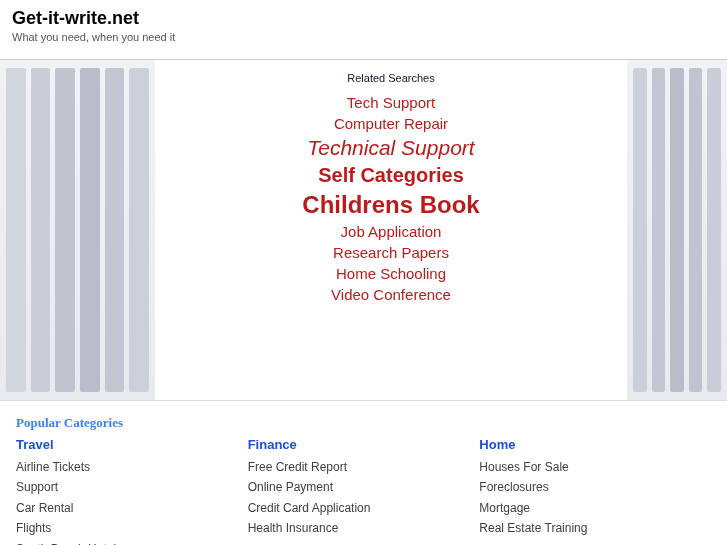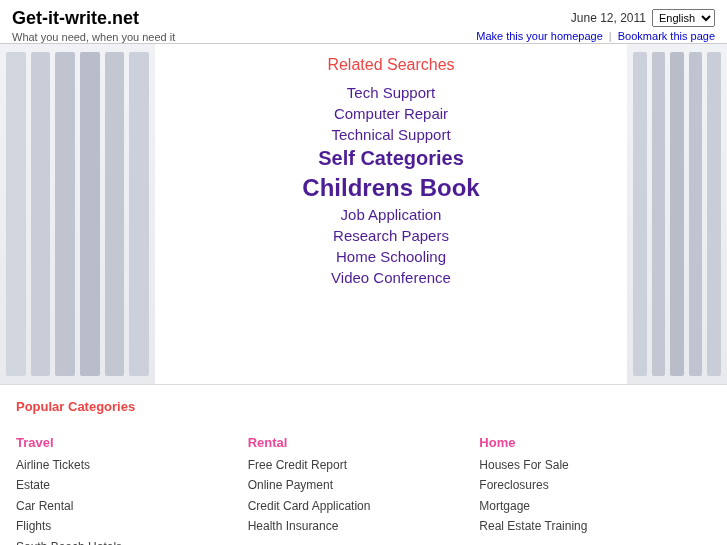--- a/index.html
+++ b/index.html
@@ -8,22 +8,22 @@
       font-size: 13px;
       background: #fff;
       width: 727px;
       overflow-x: hidden;
     }
 
     
     #header {
       display: flex;
       justify-content: space-between;
-      align-items: center;
-      padding: 8px 12px 0 12px;
+      align-items: flex-end;
+      padding: 8px 12px 16px 12px;
       border-bottom: 1px solid #ccc;
     }
     #site-title {
       font-size: 18px;
       font-weight: bold;
       color: #000;
     }
     #site-subtitle {
       font-size: 11px;
       color: #555;
@@ -86,34 +86,34 @@
     .stripe-6 { background: #cbd0db; }
 
     
     #center-content {
       flex: 1;
       padding: 12px 20px;
       text-align: center;
     }
 
     #related-title {
-      font-size: 16px;
-      color: #ef4444;
+      font-size: 11px;
+      color: #0f172a;
       font-weight: normal;
       margin-bottom: 10px;
     }
 
     .search-link {
       display: block;
-      color: #4c1d95;
+      color: #b91c1c;
       text-decoration: none;
       margin: 4px auto;
     }
     .size-medium { font-size: 15px; }
-    .size-large { font-size: 15px; }
+    .size-large { font-size: 21px; font-style: italic; }
     .size-xlarge { font-size: 20px; font-weight: bold; }
     .size-larger { font-size: 24px; font-weight: bold; }
 
     
     .right-side-col {
       width: 100px;
       background: linear-gradient(to bottom, #f0f2f5 0%, #e8eaed 100%);
       display: flex;
       gap: 5px;
       padding: 8px 6px;
@@ -121,64 +121,52 @@
     }
 
     
     #popular-section {
       padding: 14px 16px 10px 16px;
       border-top: 1px solid #ddd;
     }
     #popular-title {
       font-size: 13px;
       font-weight: bold;
-      color: #ef4444;
-      margin-bottom: 21px;
+      color: #3b82f6;
+      margin-bottom: 6px;
+      font-family: Liberation Serif, serif;
     }
     #categories-grid {
       display: flex;
       gap: 0;
     }
     .cat-col {
       flex: 1;
     }
     .cat-heading {
       font-weight: bold;
       font-size: 13px;
-      color: #ec4899;
+      color: #1d4ed8;
       margin-bottom: 5px;
     }
     .cat-link {
       display: block;
       color: #404040;
       text-decoration: none;
       font-size: 12px;
       line-height: 1.7;
     }
   </style>
 </head>
 <body>
 
 <div id="header">
   <div>
     <div id="site-title">Get-it-write.net</div>
     <div id="site-subtitle">What you need, when you need it</div>
-  </div>
-  <div id="header-right">
-    <div id="date-lang">
-      <span>June 12, 2011</span>
-      <select id="lang-select">
-        <option>English</option>
-      </select>
-    </div>
-    <div id="header-links">
-      <a href="#">Make this your homepage</a>
-      <span class="sep">|</span>
-      <a href="#">Bookmark this page</a>
-    </div>
   </div>
 </div>
 
 <div id="main-area">
 
   <div class="side-col">
     <div class="stripe stripe-1"></div>
     <div class="stripe stripe-2"></div>
     <div class="stripe stripe-3"></div>
     <div class="stripe stripe-4"></div>
@@ -210,27 +198,27 @@
   </div>
 
 </div>
 
 <div id="popular-section">
   <div id="popular-title">Popular Categories</div>
   <div id="categories-grid">
   <div class="cat-col">
         <div class="cat-heading">Travel</div>
         <a href="#" class="cat-link">Airline Tickets</a>
-        <a href="#" class="cat-link">Estate</a>
+        <a href="#" class="cat-link">Support</a>
         <a href="#" class="cat-link">Car Rental</a>
         <a href="#" class="cat-link">Flights</a>
         <a href="#" class="cat-link">South Beach Hotels</a>
       </div>
       <div class="cat-col">
-        <div class="cat-heading">Rental</div>
+        <div class="cat-heading">Finance</div>
         <a href="#" class="cat-link">Free Credit Report</a>
         <a href="#" class="cat-link">Online Payment</a>
         <a href="#" class="cat-link">Credit Card Application</a>
         <a href="#" class="cat-link">Health Insurance</a>
       </div>
       <div class="cat-col">
         <div class="cat-heading">Home</div>
         <a href="#" class="cat-link">Houses For Sale</a>
         <a href="#" class="cat-link">Foreclosures</a>
         <a href="#" class="cat-link">Mortgage</a>

